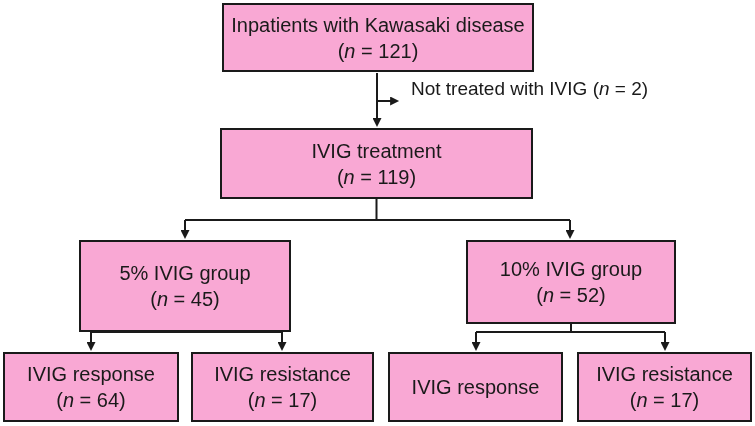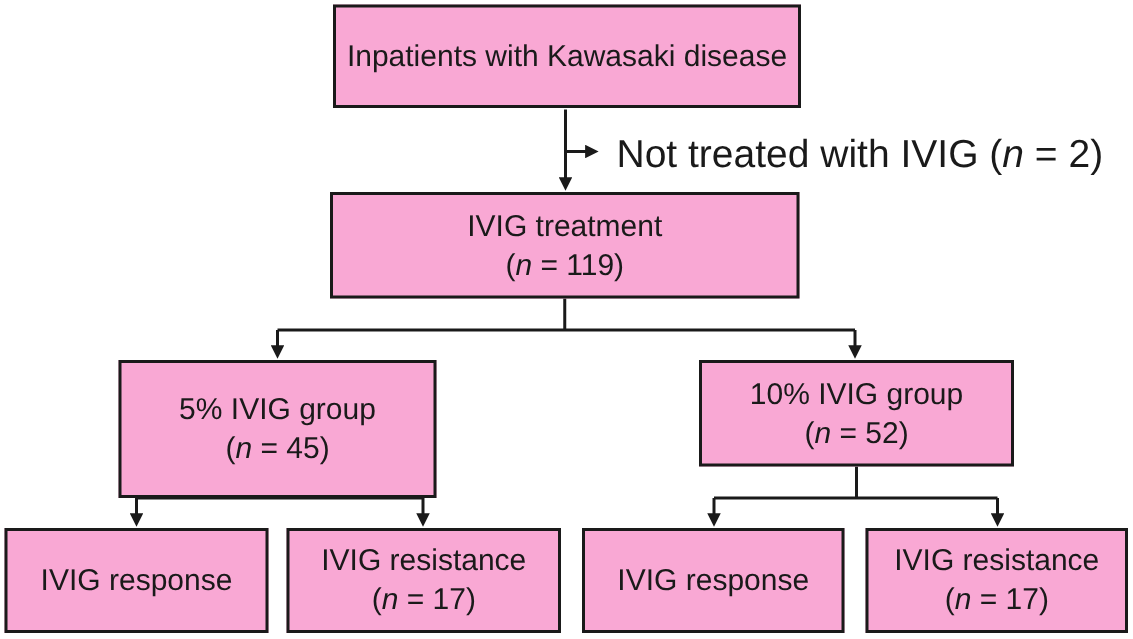--- a/index.html
+++ b/index.html
@@ -25,22 +25,22 @@
     font-size: 20px;
     line-height: 26px;
     z-index: 2;
   }
   .box .line1 { white-space: nowrap; }
   .box .line2 { white-space: nowrap; }
   .box i, .note i { font-style: italic; }
   .note {
     position: absolute;
     left: 411px;
-    top: 91px;
-    font-size: 26px;
+    top: 78px;
+    font-size: 19px;
     line-height: 22px;
     white-space: nowrap;
     z-index: 2;
   }
   svg.connectors { position: absolute; left: 0; top: 0; z-index: 1; }
   .connectors path { stroke: var(--line, #1a1a1a); stroke-width: 2; fill: none; }
   .connectors marker path { fill: var(--line, #1a1a1a); stroke: none; }
 </style>
 </head>
 <body>
@@ -65,41 +65,43 @@
     <path d="M91,332 V343" marker-end="url(#arrow)"></path>
     <path d="M282,332 V343" marker-end="url(#arrow)"></path>
 
     <path d="M571,311 V332 M476,332 H665"></path>
     <path d="M476,332 V343" marker-end="url(#arrow)"></path>
     <path d="M665,332 V343" marker-end="url(#arrow)"></path>
   </svg>
 
   <div class="box" style="left:222px; top:3px; width:312px; height:69px">
     <div class="line1">Inpatients with Kawasaki disease</div>
+    <div class="line2"><span>(</span><i>n</i><span> = 121)</span></div>
   </div>
 
   <div class="note"><span>Not treated with IVIG (</span><i>n</i><span> = 2)</span></div>
 
   <div class="box" style="left:220px; top:128px; width:313px; height:71px">
     <div class="line1">IVIG treatment</div>
     <div class="line2"><span>(</span><i>n</i><span> = 119)</span></div>
   </div>
 
   <div class="box" style="left:79px; top:240px; width:212px; height:92px">
     <div class="line1">5% IVIG group</div>
     <div class="line2"><span>(</span><i>n</i><span> = 45)</span></div>
   </div>
 
-  <div class="box" style="left:466px; top:240px; width:210px; height:71px">
+  <div class="box" style="left:466px; top:240px; width:210px; height:84px">
     <div class="line1">10% IVIG group</div>
     <div class="line2"><span>(</span><i>n</i><span> = 52)</span></div>
   </div>
 
   <div class="box" style="left:3px; top:352px; width:176px; height:70px">
     <div class="line1">IVIG response</div>
+    <div class="line2"><span>(</span><i>n</i><span> = 64)</span></div>
   </div>
 
   <div class="box" style="left:191px; top:352px; width:183px; height:70px">
     <div class="line1">IVIG resistance</div>
     <div class="line2"><span>(</span><i>n</i><span> = 17)</span></div>
   </div>
 
   <div class="box" style="left:388px; top:352px; width:175px; height:70px">
     <div class="line1">IVIG response</div>
   </div>

